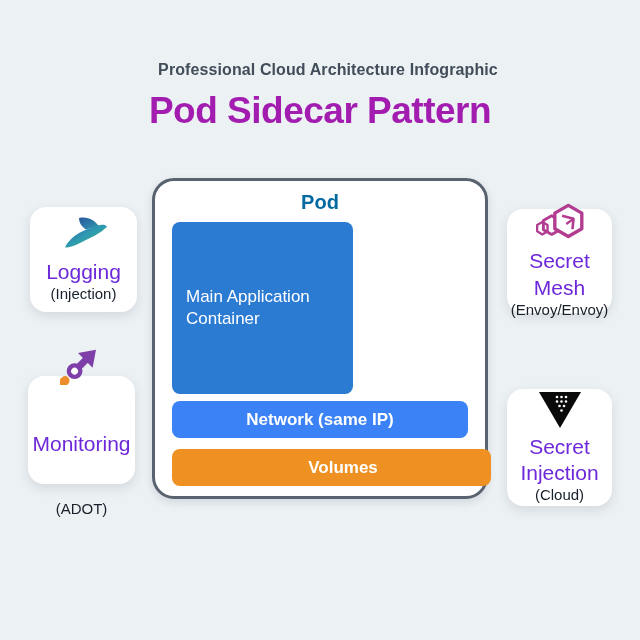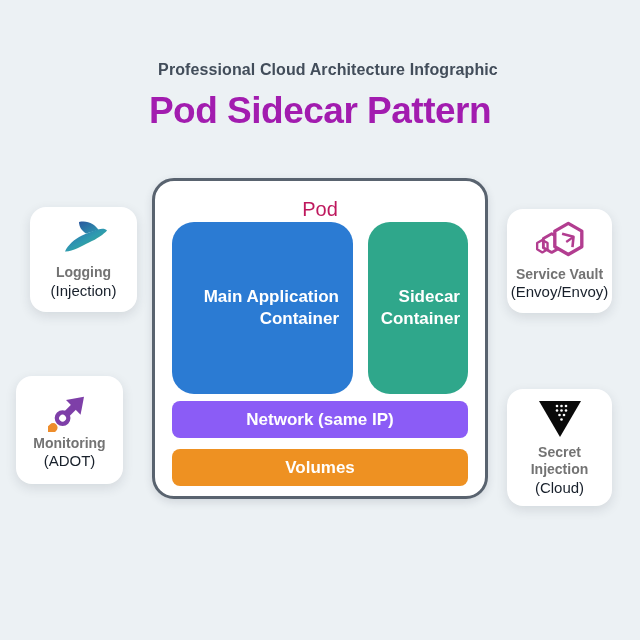--- a/index.html
+++ b/index.html
@@ -10,65 +10,62 @@
   .subtitle{position:absolute;left:8px;top:61px;width:640px;text-align:center;
     font-size:16px;font-weight:700;color:#424D5A;letter-spacing:.1px;}
   .title{position:absolute;left:0;top:82px;width:640px;text-align:center;
     font-size:37px;font-weight:800;color:#a21caf;letter-spacing:-.5px;margin-top:8px;}
 
   
   .pod{position:absolute;left:152px;top:178px;width:336px;height:321px;
     background:#FFFFFF;border:3px solid #59636F;border-radius:22px;
     box-shadow:0 3px 8px rgba(40,50,70,.14);box-sizing:border-box;}
   .pod-label{position:absolute;left:0;top:10px;width:100%;text-align:center;
-    font-size:20px;font-weight:400;color:#be185d;margin-top:7px;}
-  .container-box{position:absolute;border-radius:22px;display:flex;
-    align-items:center;justify-content:center;text-align:right;
-    color:#fff;font-size:17px;font-weight:700;line-height:1.32;}
+    font-size:20px;font-weight:700;color:#0369a1;}
+  .container-box{position:absolute;border-radius:8px;display:flex;
+    align-items:center;justify-content:center;text-align:left;
+    color:#fff;font-size:17px;font-weight:400;line-height:1.32;}
   .main-app{left:17px;top:41px;width:181px;height:172px;padding:0 14px;box-sizing:border-box;}
   .sidecar{left:213px;top:41px;width:100px;height:172px;padding:0 8px;box-sizing:border-box;}
   .bar{position:absolute;left:17px;width:296px;height:37px;border-radius:8px;
     display:flex;align-items:center;justify-content:center;
     color:#fff;font-size:17px;font-weight:700;}
   .network{top:220px;}
-  .volumes{top:268px;}
+  .volumes{top:268px;padding-left:23px;}
 
   
   .card{position:absolute;background:#FFFFFF;border-radius:16px;
     box-shadow:0 4px 12px rgba(30,42,60,.12);display:flex;flex-direction:column;
     align-items:center;justify-content:center;text-align:center;box-sizing:border-box;
     padding:8px 6px;}
   .card-logging{left:30px;top:207px;width:107px;height:105px;}
-  .card-monitoring{left:16px;top:376px;width:107px;height:108px;}
+  .card-monitoring{left:28px;top:376px;width:107px;height:108px;gap:43px;}
   .card-service-mesh{left:507px;top:209px;width:105px;height:104px;}
   .card-secret{left:507px;top:373px;width:105px;height:117px;margin-top:16px;}
   .card .icon{height:42px;display:flex;align-items:center;justify-content:center;margin-bottom:4px;}
-  .card .card-title{font-size:14px;font-weight:700;color:#737373;line-height:1.25;}
+  .card .card-title{font-size:21px;font-weight:400;color:#6d28d9;line-height:1.25;}
   .card .card-sub{font-size:15px;font-weight:400;color:#18202B;line-height:1.25;}
 </style>
 </head>
 <body>
 
 <div class="canvas">
 
   <div class="subtitle">Professional Cloud Architecture Infographic</div>
   <div class="title">Pod Sidecar Pattern</div>
 
   <div class="pod">
     <div class="pod-label">Pod</div>
 
     <div class="container-box main-app" style="background:#2B7BD3">
       <span>Main Application Container</span>
     </div>
 
-    <div class="container-box sidecar" style="background:#2FA78B">
-      <span>Sidecar Container</span>
-    </div>
 
-    <div class="bar network" style="background:#8b5cf6">
+    <div class="bar network" style="background:#3b82f6">
       <span>Network (same IP)</span>
     </div>
 
     <div class="bar volumes" style="background:#EE9122">
       <span>Volumes</span>
     </div>
   </div>
 
   <div class="card card-logging">
     <div class="icon">
@@ -113,21 +110,21 @@
       <svg width="54" height="42" viewBox="0 0 104 80" aria-hidden="true">
         <g stroke="#B23D90" fill="none" stroke-linejoin="round">
           <polygon points="18,38 28,44 28,56 18,62 8,56 8,44" stroke-width="4.5"></polygon>
           <polygon points="36,26 52,35 52,53 36,62 20,53 20,35" stroke-width="5.5"></polygon>
           <polygon points="68,6 94,21 94,51 68,66 42,51 42,21" stroke-width="6.5" fill="#FFFFFF"></polygon>
           <polyline points="56,26 78,32 76,52" stroke-width="5"></polyline>
           <polyline points="78,32 64,42" stroke-width="4.5"></polyline>
         </g>
       </svg>
     </div>
-    <div class="card-title">Service Vault</div>
+    <div class="card-title">Secret Mesh</div>
     <div class="card-sub">(Envoy/Envoy)</div>
   </div>
 
   <div class="card card-secret">
     <div class="icon">
       <svg width="46" height="40" viewBox="0 0 92 80" aria-hidden="true">
         <polygon points="4,4 88,4 46,76" fill="#0A0A0A"></polygon>
         <g fill="#FFFFFF">
           <circle cx="40" cy="14" r="2.6"></circle>
             <circle cx="49" cy="14" r="2.6"></circle>

